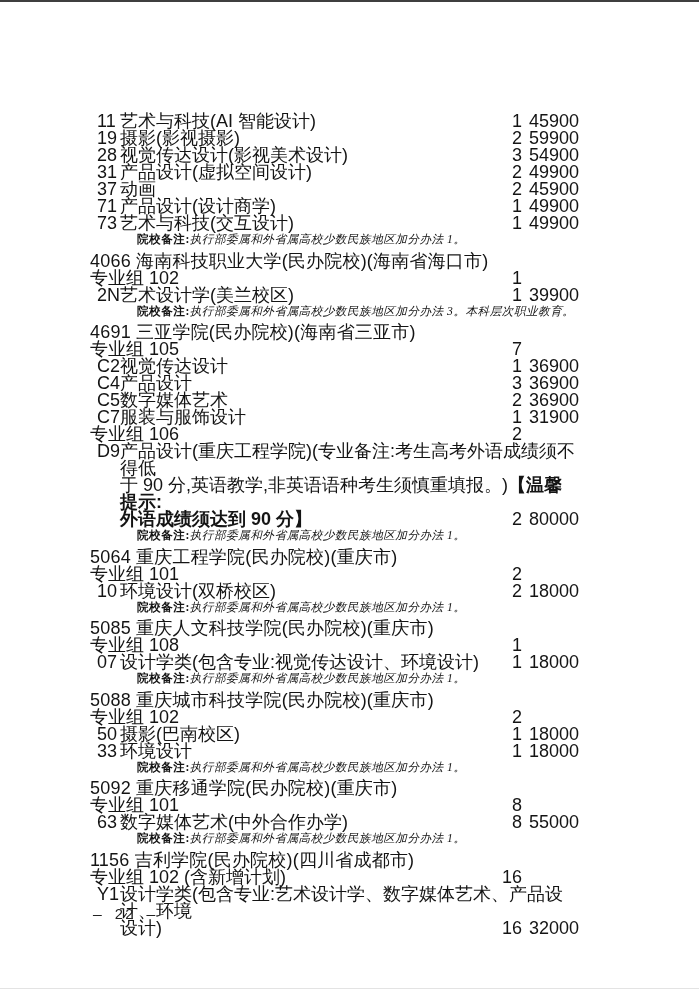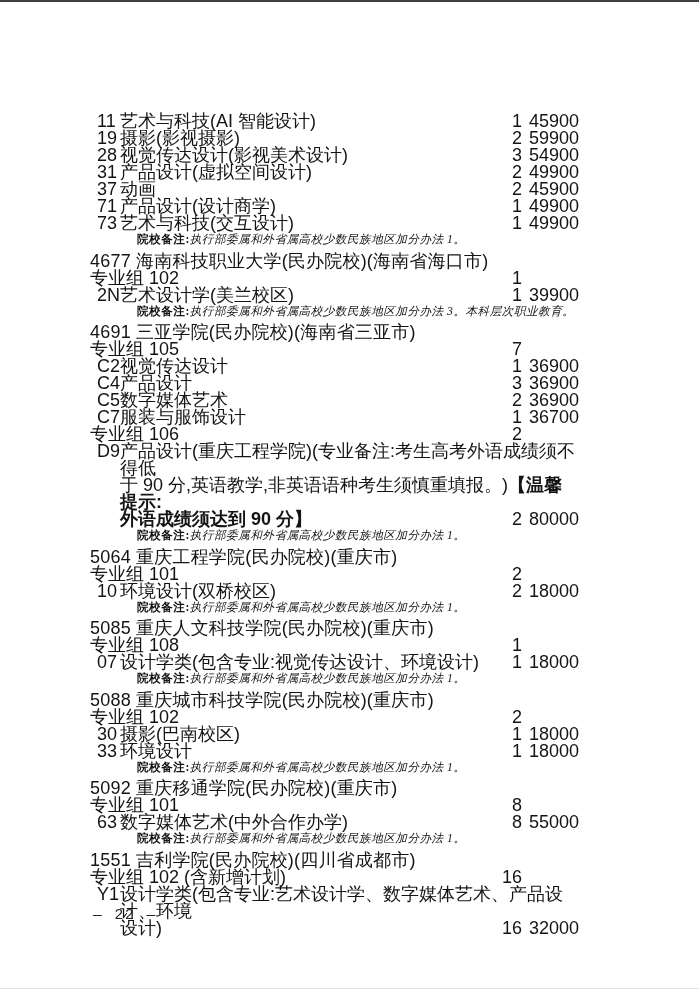--- a/index.html
+++ b/index.html
@@ -122,21 +122,21 @@
         <div class="major-text"><span class="major-code">71</span><span>产品设计(设计商学)</span></div>
         <span class="count">1</span>
         <span class="fee">49900</span>
       </div>
       <div class="line major">
         <div class="major-text"><span class="major-code">73</span><span>艺术与科技(交互设计)</span></div>
         <span class="count">1</span>
         <span class="fee">49900</span>
       </div>
       <div class="line remark"><span class="remark-prefix">院校备注:</span><span class="remark-text">执行部委属和外省属高校少数民族地区加分办法 1。</span></div>
-      <div class="line school">4677 海南科技职业大学(民办院校)(海南省海口市)</div>
+      <div class="line school">4066 海南科技职业大学(民办院校)(海南省海口市)</div>
       <div class="line group"><span class="group-label">专业组 102</span><span class="count">1</span></div>
       <div class="line major">
         <div class="major-text"><span class="major-code">2N</span><span>艺术设计学(美兰校区)</span></div>
         <span class="count">1</span>
         <span class="fee">39900</span>
       </div>
       <div class="line remark"><span class="remark-prefix">院校备注:</span><span class="remark-text">执行部委属和外省属高校少数民族地区加分办法 3。本科层次职业教育。</span></div>
       <div class="line school">4691 三亚学院(民办院校)(海南省三亚市)</div>
       <div class="line group"><span class="group-label">专业组 105</span><span class="count">7</span></div>
       <div class="line major">
@@ -150,21 +150,21 @@
         <span class="fee">36900</span>
       </div>
       <div class="line major">
         <div class="major-text"><span class="major-code">C5</span><span>数字媒体艺术</span></div>
         <span class="count">2</span>
         <span class="fee">36900</span>
       </div>
       <div class="line major">
         <div class="major-text"><span class="major-code">C7</span><span>服装与服饰设计</span></div>
         <span class="count">1</span>
-        <span class="fee">36700</span>
+        <span class="fee">31900</span>
       </div>
       <div class="line group"><span class="group-label">专业组 106</span><span class="count">2</span></div>
       <div class="line major">
         <div class="major-text"><span class="major-code">D9</span><span>产品设计(重庆工程学院)(专业备注:考生高考外语成绩须不得低</span><br><span>于 90 分,英语教学,非英语语种考生须慎重填报。)</span><span class="b">【温馨提示:</span><br><span class="b">外语成绩须达到 90 分】</span></div>
         <span class="count">2</span>
         <span class="fee">80000</span>
       </div>
       <div class="line remark"><span class="remark-prefix">院校备注:</span><span class="remark-text">执行部委属和外省属高校少数民族地区加分办法 1。</span></div>
       <div class="line school">5064 重庆工程学院(民办院校)(重庆市)</div>
       <div class="line group"><span class="group-label">专业组 101</span><span class="count">2</span></div>
@@ -178,39 +178,39 @@
       <div class="line group"><span class="group-label">专业组 108</span><span class="count">1</span></div>
       <div class="line major">
         <div class="major-text"><span class="major-code">07</span><span>设计学类(包含专业:视觉传达设计、环境设计)</span></div>
         <span class="count">1</span>
         <span class="fee">18000</span>
       </div>
       <div class="line remark"><span class="remark-prefix">院校备注:</span><span class="remark-text">执行部委属和外省属高校少数民族地区加分办法 1。</span></div>
       <div class="line school">5088 重庆城市科技学院(民办院校)(重庆市)</div>
       <div class="line group"><span class="group-label">专业组 102</span><span class="count">2</span></div>
       <div class="line major">
-        <div class="major-text"><span class="major-code">30</span><span>摄影(巴南校区)</span></div>
+        <div class="major-text"><span class="major-code">50</span><span>摄影(巴南校区)</span></div>
         <span class="count">1</span>
         <span class="fee">18000</span>
       </div>
       <div class="line major">
         <div class="major-text"><span class="major-code">33</span><span>环境设计</span></div>
         <span class="count">1</span>
         <span class="fee">18000</span>
       </div>
       <div class="line remark"><span class="remark-prefix">院校备注:</span><span class="remark-text">执行部委属和外省属高校少数民族地区加分办法 1。</span></div>
       <div class="line school">5092 重庆移通学院(民办院校)(重庆市)</div>
       <div class="line group"><span class="group-label">专业组 101</span><span class="count">8</span></div>
       <div class="line major">
         <div class="major-text"><span class="major-code">63</span><span>数字媒体艺术(中外合作办学)</span></div>
         <span class="count">8</span>
         <span class="fee">55000</span>
       </div>
       <div class="line remark"><span class="remark-prefix">院校备注:</span><span class="remark-text">执行部委属和外省属高校少数民族地区加分办法 1。</span></div>
-      <div class="line school">1551 吉利学院(民办院校)(四川省成都市)</div>
+      <div class="line school">1156 吉利学院(民办院校)(四川省成都市)</div>
       <div class="line group"><span class="group-label">专业组 102 (含新增计划)</span><span class="count">16</span></div>
       <div class="line major">
         <div class="major-text"><span class="major-code">Y1</span><span>设计学类(包含专业:艺术设计学、数字媒体艺术、产品设计、环境</span><br><span>设计)</span></div>
         <span class="count">16</span>
         <span class="fee">32000</span>
       </div>
     </div>
   <div class="page-number">— 22 —</div>
 </div>
 

